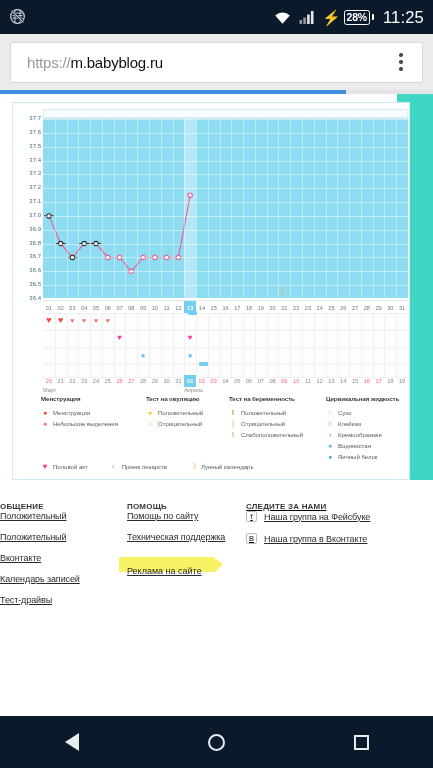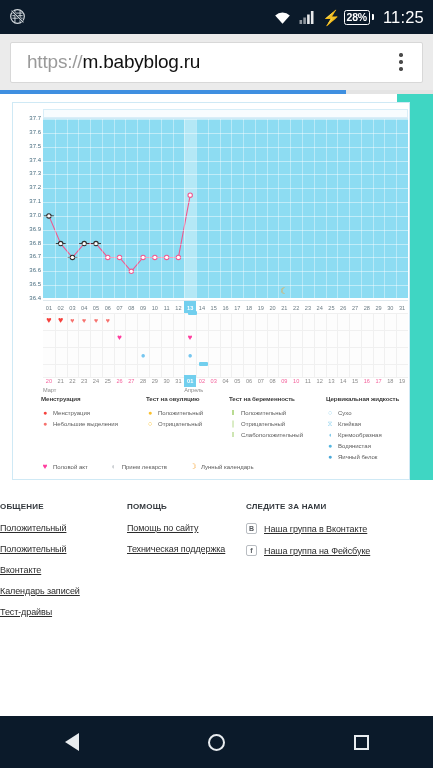--- a/index.html
+++ b/index.html
@@ -34,21 +34,21 @@
   
   #browser-bar {
     height: 56px; background: #ebebeb;
     display: flex; align-items: center; justify-content: center;
   }
   #url-field {
     background: #fff; border: 1px solid #d8d8d8; border-radius: 2px;
     height: 41px; width: 413px; display: flex; align-items: center;
     padding: 0 8px 0 16px;
   }
-  #url-text { flex: 1 1 auto; font-size: 19px; color: #111; letter-spacing: -.2px; }
+  #url-text { flex: 1 1 auto; font-size: 15px; color: #111; letter-spacing: -.2px; }
   #url-text .scheme { color: #9a9a9a; }
   #menu-dots { width: 26px; display: flex; flex-direction: column; align-items: center; gap: 3.5px; }
   #menu-dots i { width: 3.4px; height: 3.4px; background: #4a4a4a; border-radius: 50%; display: block; }
 
   
   #progress-wrap { height: 4px; background: #e4e4e4; }
   #progress-bar { height: 4px; background: #3f8fe0; width: 80%; }
 
   
   #page {
@@ -156,21 +156,21 @@
     position: absolute; left: 28px; top: 358px; display: flex; gap: 22px; align-items: center;
   }
   #legend-bottom .lg-item span.txt { font-size: 6px; }
 
   
   #footer { position: absolute; left: 0; top: 408px; width: 433px; }
   #footer-cols { position: relative; padding: 0 12px; }
   .fcol { position: absolute; top: 0; }
   .fcol h4 {
     font-size: 8px; font-weight: bold; color: #33383d; letter-spacing: .2px;
-    margin-bottom: 12px; text-transform: uppercase;
+    margin-bottom: 0; text-transform: uppercase;
   }
   .flink {
     display: block; font-size: 9px; color: #2b2b2b; text-decoration: underline;
     margin-bottom: 11px; letter-spacing: -.1px;
   }
   .social-row { display: flex; align-items: center; gap: 7px; margin-bottom: 11px; }
   .social-ico {
     width: 11px; height: 11px; border: 1px solid #b9bdc2; border-radius: 2px;
     font-size: 7px; color: #55595e; display: flex; align-items: center;
     justify-content: center; font-weight: bold; background: #fff;
@@ -551,30 +551,30 @@
   <div id="footer">
     <div id="footer-cols">
         <div class="fcol" style="left: 0px;">
           <h4>Общение</h4>
           <a class="flink">Положительный</a>
           <a class="flink">Положительный</a>
           <a class="flink">Вконтакте</a>
           <a class="flink">Календарь записей</a>
           <a class="flink">Тест-драйвы</a>
         </div>
-        <div class="fcol" style="left: 127px;"><h4>Помощь</h4><a class="flink">Помощь по сайту</a><a class="flink">Техническая поддержка</a></div>
-        <div class="fcol" style="left: 246px;">
+        <div class="fcol" style="left: 127px;"><h4>Помощь</h4><a class="flink">Помощь по сайту</a><a class="flink">Техническая поддержка</a><div id="ad-link-wrap"><div id="ad-highlight"></div><a id="ad-link">Реклама на сайте</a></div></div>
+        <div class="fcol" style="left: 246px; text-decoration: underline;">
           <h4>Следите за нами</h4>
+          <div class="social-row">
+            <span class="social-ico">f</span>
+            <a class="flink">Наша группа на Фейсбуке</a>
+          </div>
           <div class="social-row">
             <span class="social-ico">B</span>
             <a class="flink">Наша группа в Вконтакте</a>
-          </div>
-          <div class="social-row">
-            <span class="social-ico">f</span>
-            <a class="flink">Наша группа на Фейсбуке</a>
           </div>
         </div>
       </div>
 
   </div>
 </div>
 
 <div id="nav-bar">
   <div id="nav-back"></div>
   <div id="nav-home"></div>

